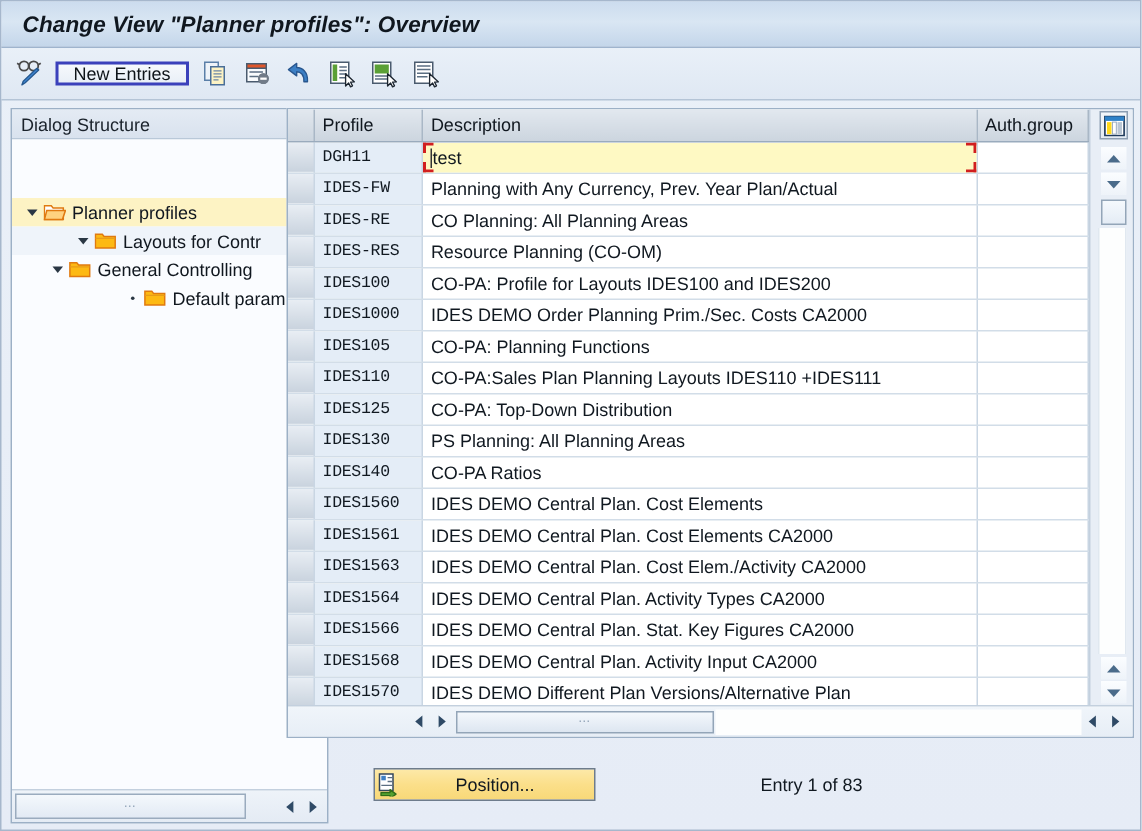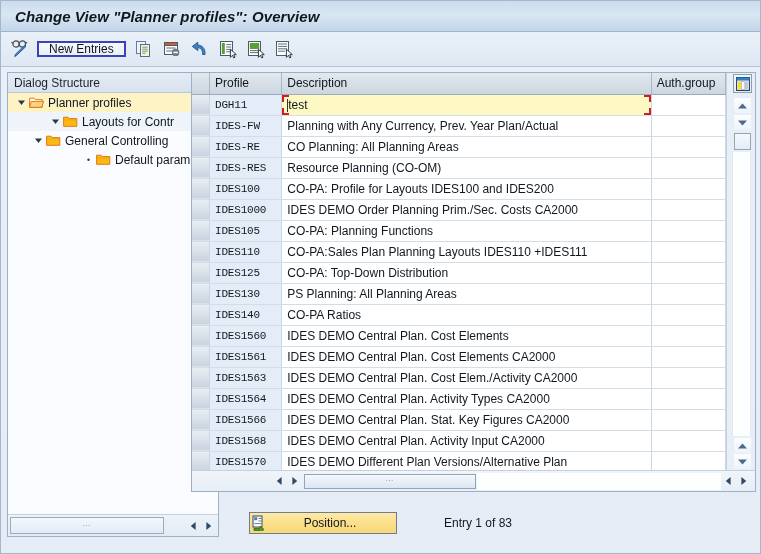--- a/index.html
+++ b/index.html
@@ -83,21 +83,21 @@
     right: 0;
     bottom: 0;
   }
 
   
   #dialog-structure {
     position: absolute;
     left: 6px;
     top: 4px;
     width: 212px;
-    bottom: 16px;
+    bottom: 4px;
     border: 1px solid #9cb0c6;
     background: #fbfdff;
     box-sizing: border-box;
     display: flex;
     flex-direction: column;
   }
   #ds-header {
     height: 20px;
     background: linear-gradient(to bottom, #e4ebf4 0%, #d9e2ee 100%);
     border-bottom: 1px solid #b9c8d8;
@@ -430,21 +430,21 @@
     justify-content: center;
     flex: 0 0 auto;
   }
   #position-label {
     flex: 1;
     text-align: center;
     font-size: 12px;
     color: #101820;
   }
   #entry-status {
-    margin-left: 47px;
+    margin-left: 110px;
     font-size: 12px;
     color: #101820;
   }
 </style>
 </head>
 <body>
 
 <div id="app">
 
   <div id="titlebar">
@@ -520,21 +520,21 @@
       </svg>
     </div>
   </div>
 
   <div id="body-area">
 
     <div id="dialog-structure">
       <div id="ds-header">Dialog Structure</div>
       <div id="ds-tree">
 
-        <div class="tree-row selected" style="padding-left:8px;">
+        <div class="tree-row selected" style="padding-left:8px;margin-top:39px;">
           <span class="twisty">
             <svg width="9" height="9" viewBox="0 0 9 9">
                 <path d="M1 2.6 L8 2.6 L4.5 7 Z" fill="#2a3744"></path>
               </svg>
           </span>
           <span class="folder-ico">
             <svg width="15" height="13" viewBox="0 0 15 13">
               <path d="M0.6 2.2 L5.2 2.2 L6.4 3.6 L13.2 3.6 L13.2 11.3 L0.6 11.3 Z" fill="#ffffff" stroke="#e07a10" stroke-width="1"></path>
               <path d="M2.2 5.4 L14.6 5.4 L12.6 11.3 L0.6 11.3 Z" fill="#ffd27f" stroke="#e07a10" stroke-width="1"></path>
             </svg>

